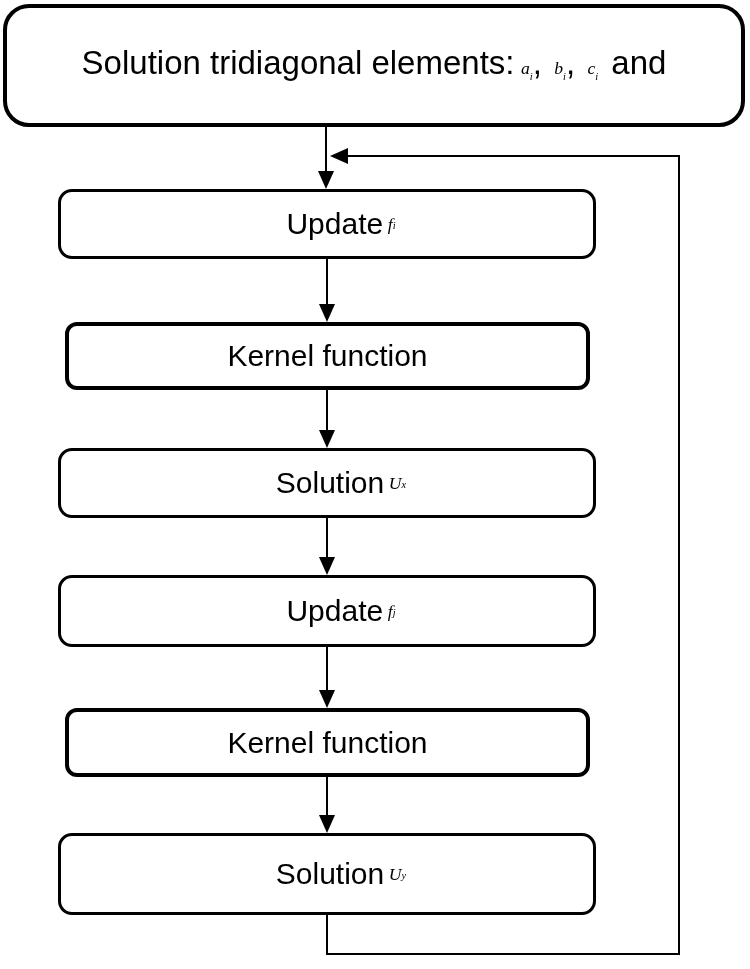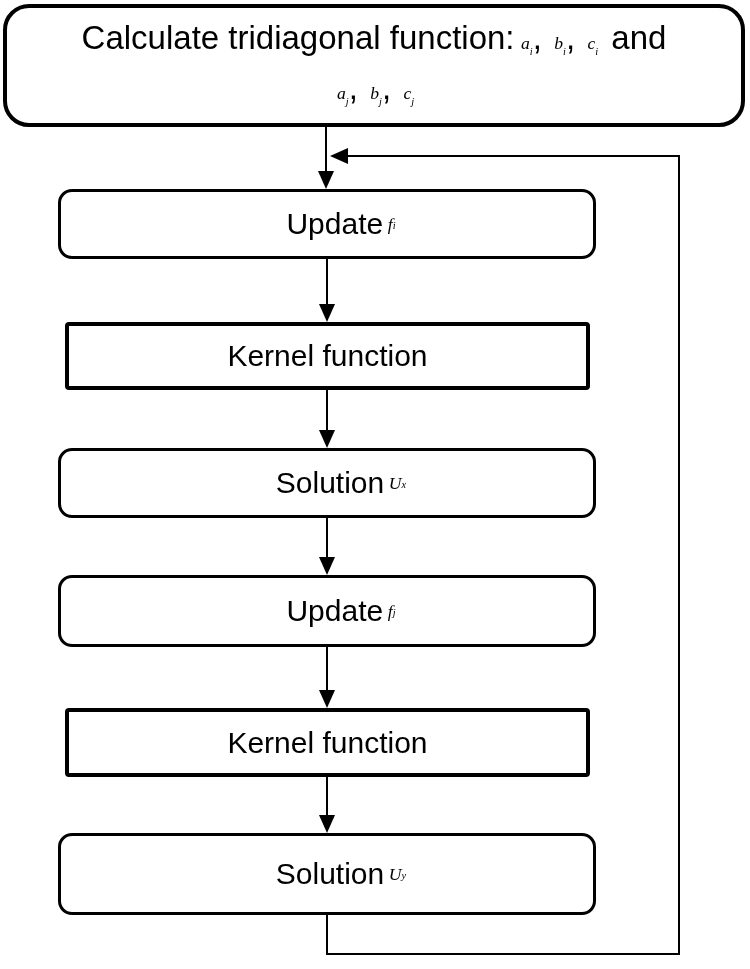--- a/index.html
+++ b/index.html
@@ -37,21 +37,21 @@
     border-width: 3px;
     border-radius: 14px;
     padding-left: 28px;
   }
   .box.top {
     border-width: 4px;
     border-radius: 26px;
     flex-direction: column;
   }
   .box.rect {
-    border-radius: 4px;
+    border-radius: 12px;
   }
   .lbl {
     font-size: 30px;
     color: #000000;
     white-space: pre;
   }
   .top .lbl, .top .sep, .top .andw {
     font-size: 33px;
   }
   .tline {
@@ -123,22 +123,21 @@
       <polygon points="327,708 319,690 335,690" fill="#000"></polygon>
     </g>
 
     <g>
       <line x1="327" y1="777" x2="327" y2="819" stroke="#000" stroke-width="2"></line>
       <polygon points="327,833 319,815 335,815" fill="#000"></polygon>
     </g>
   </svg>
 
   <div class="box top" style="left:3px; top:4px; width:742px; height:123px;">
-    <div class="tline"><span class="lbl prefix">Calculate tridiagonal function:</span><span class="mv">a</span><sub class="msub">i</sub><span class="lbl sep">,</span><span class="mv">b</span><sub class="msub">i</sub><span class="lbl sep">,</span><span class="mv">c</span><sub class="msub">i</sub><span class="lbl andw">and</span></div>
-    <div class="tline"><span class="mv">a</span><sub class="msub">j</sub><span class="lbl sep">,</span><span class="mv">b</span><sub class="msub">j</sub><span class="lbl sep">,</span><span class="mv">c</span><sub class="msub">j</sub></div>
+    <div class="tline"><span class="lbl prefix">Solution tridiagonal elements:</span><span class="mv">a</span><sub class="msub">i</sub><span class="lbl sep">,</span><span class="mv">b</span><sub class="msub">i</sub><span class="lbl sep">,</span><span class="mv">c</span><sub class="msub">i</sub><span class="lbl andw">and</span></div>
   </div>
 
   <div class="box rounded" style="left:58px; top:189px; width:538px; height:70px;">
     <span class="lbl">Update</span>
       <span class="mv">f</span>
       <sub class="msub">i</sub>
   </div>
 
   <div class="box rect" style="left:65px; top:322px; width:525px; height:68px;">
     <span class="lbl">Kernel function</span>

